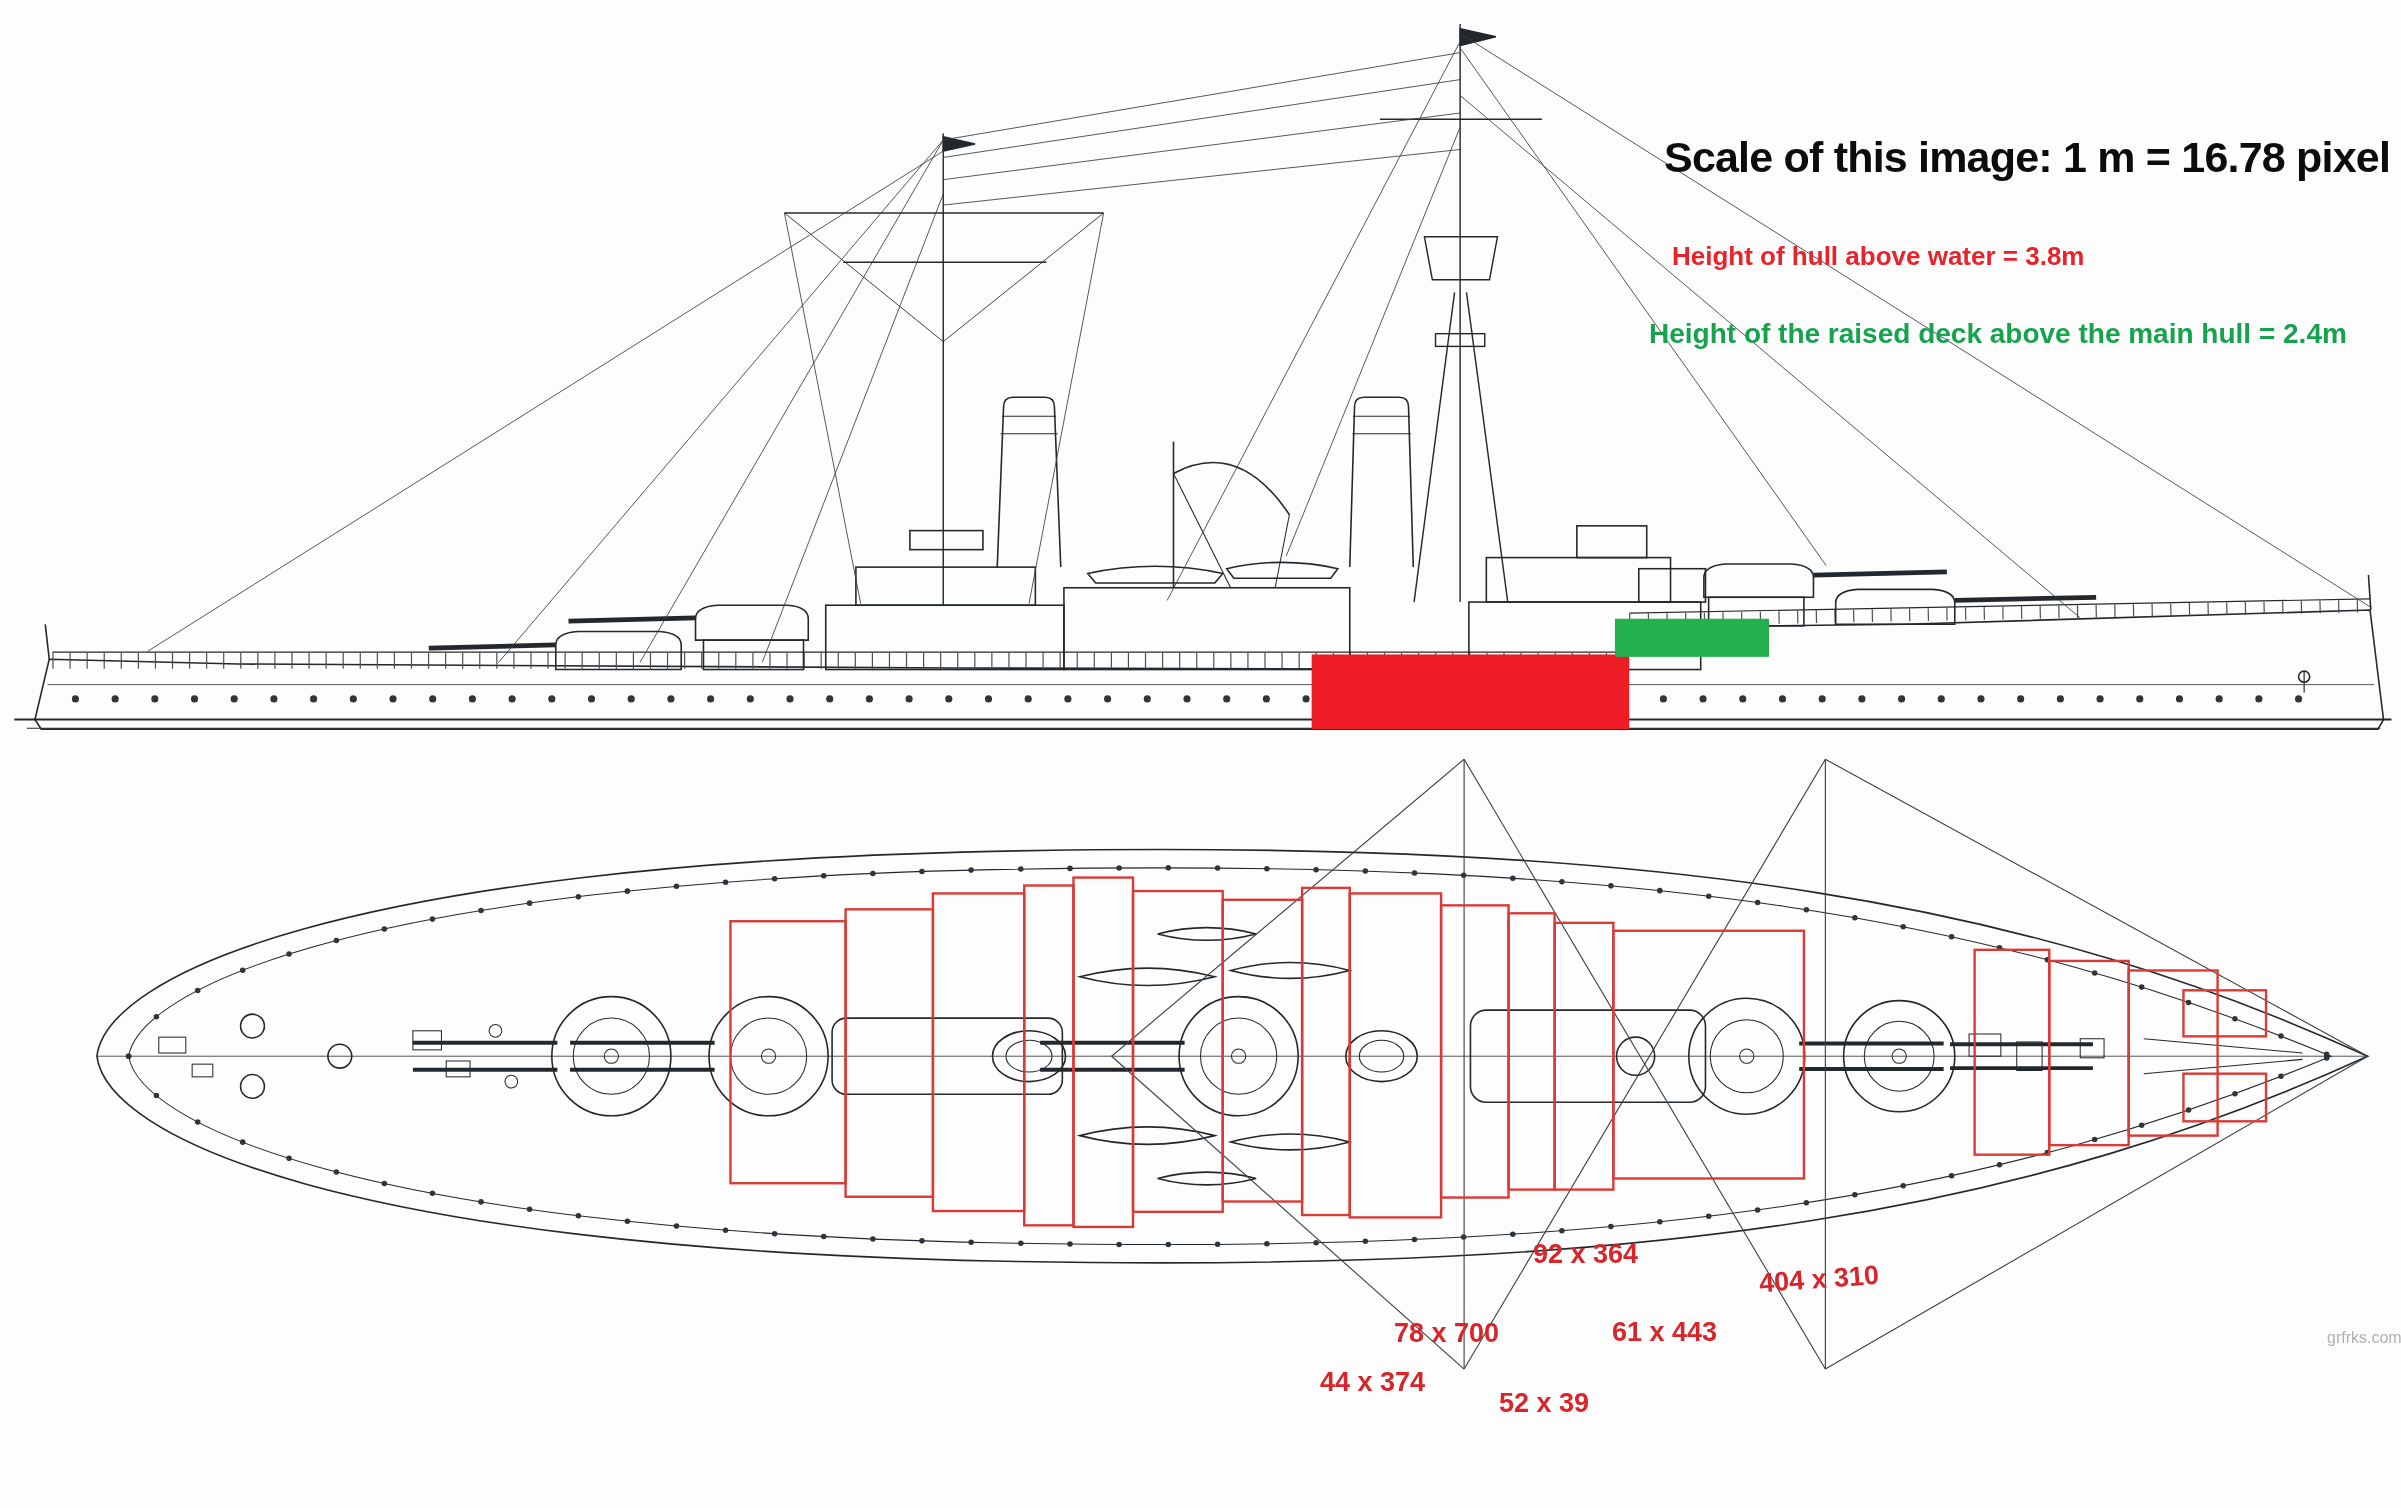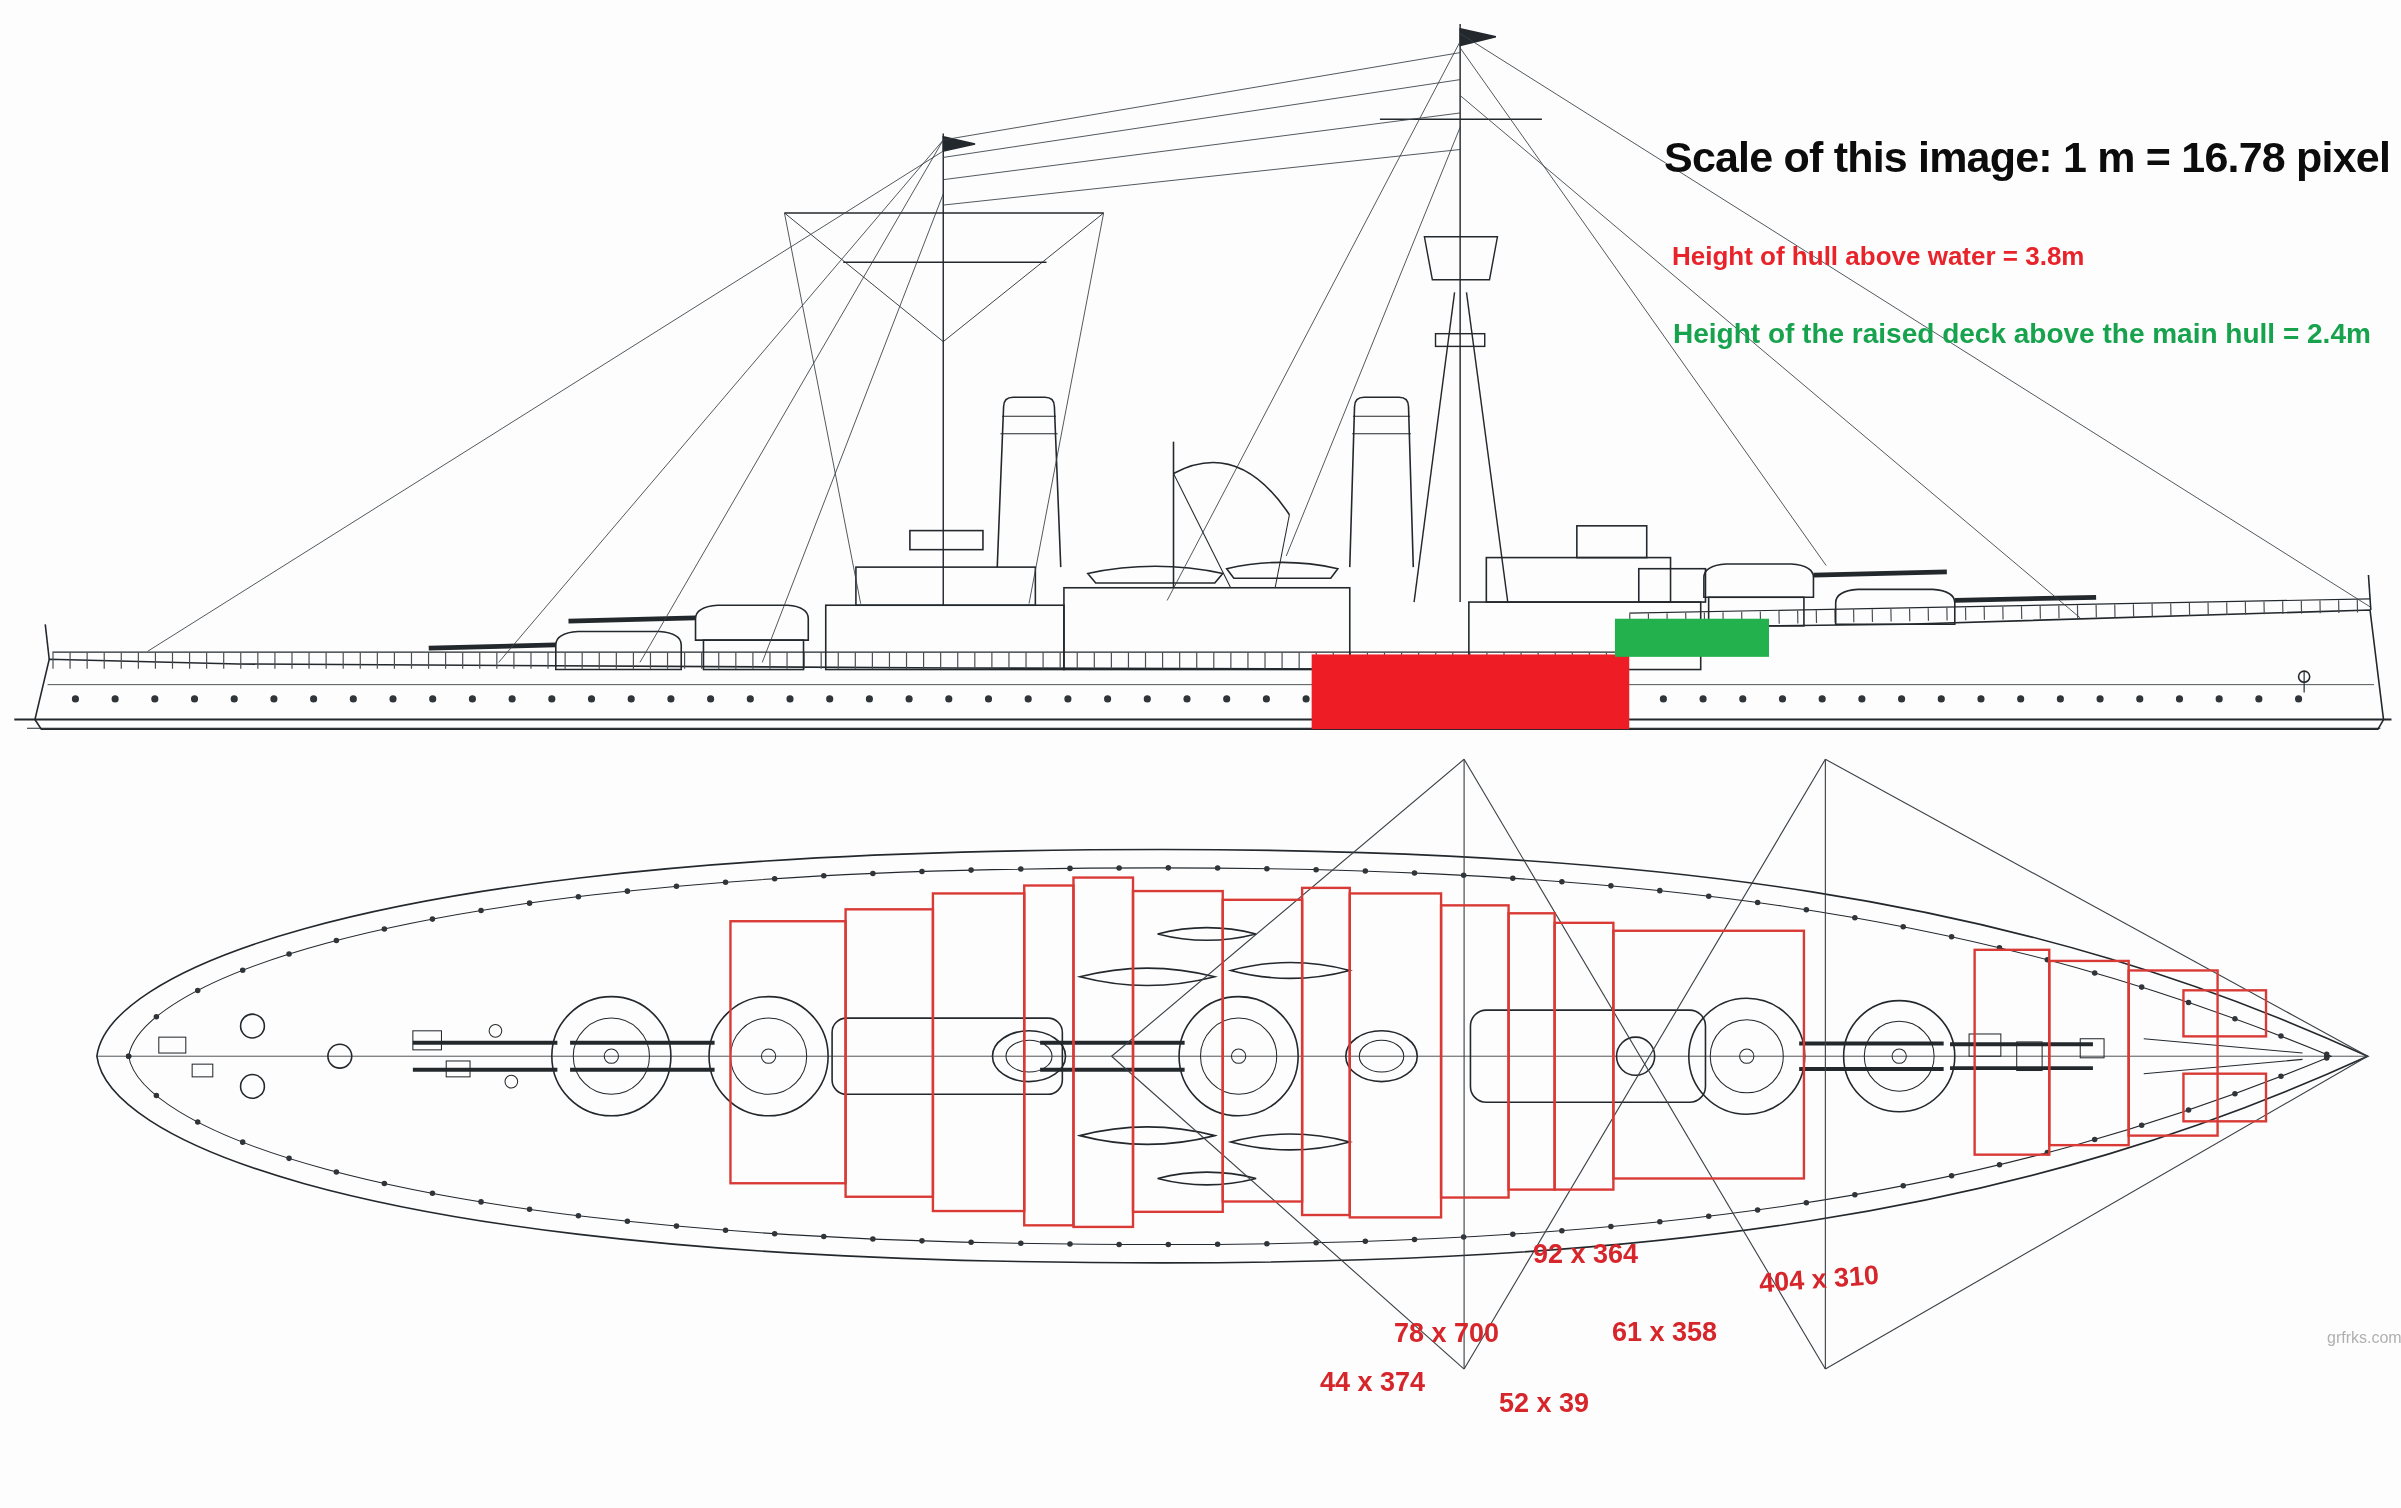--- a/index.html
+++ b/index.html
@@ -2,21 +2,21 @@
 <html style="font-size:12.7px"><head>
 <meta charset="utf-8">
 <style>
   html,body{margin:0;padding:0;background:#ffffff;}
   #canvas{position:relative;width:2401px;height:1509px;background:#fdfdfd;overflow:hidden;
           font-family:"Liberation Sans", sans-serif;text-align:right;}
   svg{position:absolute;inset:0;}
   .txt{position:absolute;white-space:nowrap;font-weight:700;}
   .scale-title{left:1664px;top:133px;font-size:43px;color:#0c0c0c;letter-spacing:-0.8px;}
   .note-red{left:1672px;top:241px;font-size:26px;color:#e8232a;}
-  .note-green{left:1649px;top:318px;font-size:28px;color:#17a34e;margin-left:24px;}
+  .note-green{left:1649px;top:318px;font-size:28px;color:#17a34e;}
   .measure{font-size:27px;color:#d6262b;}
   .m0{left:1533px;top:1239px;}
   .m1{left:1759px;top:1264px;transform:rotate(-4deg);}
   .m2{left:1394px;top:1318px;}
   .m3{left:1612px;top:1317px;}
   .m4{left:1320px;top:1367px;}
   .m5{left:1499px;top:1388px;}
   .watermark{left:2327px;top:1329px;font-size:16px;font-weight:400;color:#b0b0b0;}
 </style>
 </head>
@@ -229,20 +229,20 @@
   </g>
 </svg>
 
 <div class="txt scale-title">Scale of this image: 1 m = 16.78 pixel</div>
 <div class="txt note-red">Height of hull above water = 3.8m</div>
 <div class="txt note-green">Height of the raised deck above the main hull = 2.4m</div>
 
 <div class="txt measure m0">92 x 364</div>
 <div class="txt measure m1">404 x 310</div>
 <div class="txt measure m2">78 x 700</div>
-<div class="txt measure m3">61 x 358</div>
+<div class="txt measure m3">61 x 443</div>
 <div class="txt measure m4">44 x 374</div>
 <div class="txt measure m5">52 x 39</div>
 
 <div class="txt watermark">grfrks.com</div>
 
 </div>
 
 
 </body></html>

